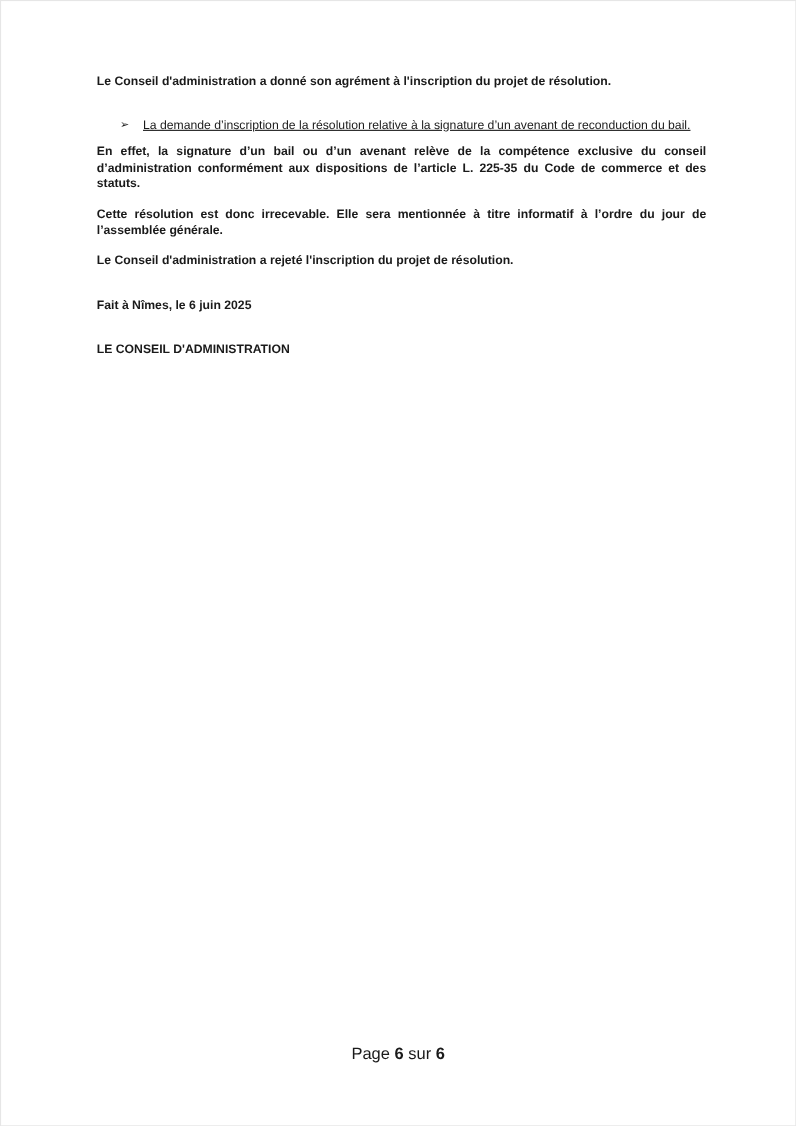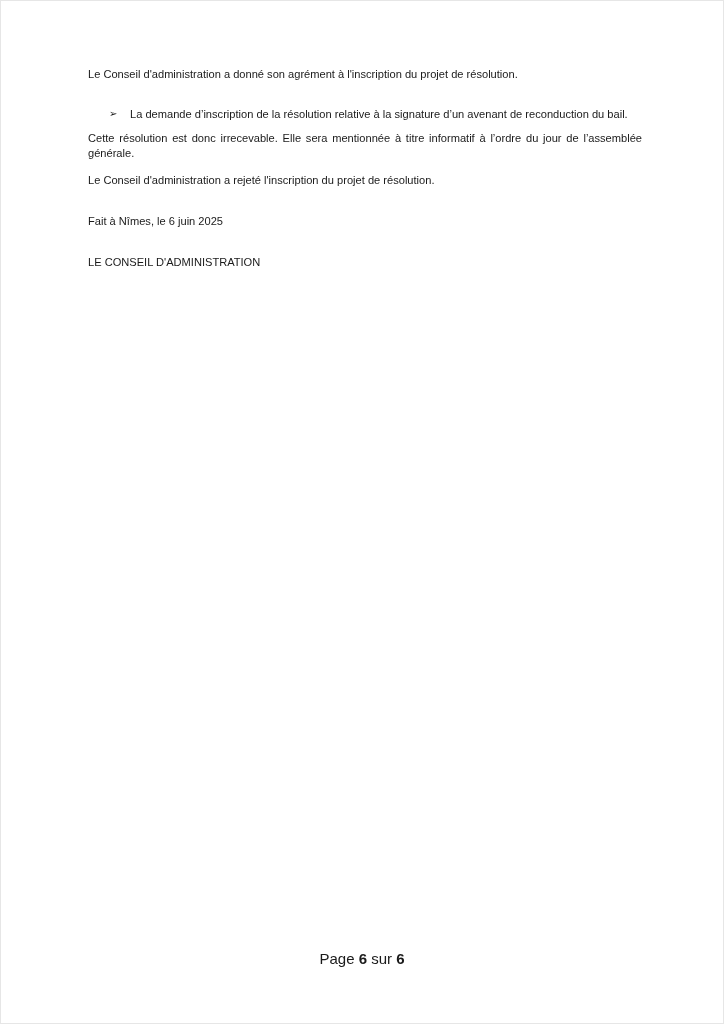--- a/index.html
+++ b/index.html
@@ -25,43 +25,45 @@
     }
     .content {
       position: absolute;
       left: 87px;
       top: 66px;
       width: 554px;
     }
     p {
       margin: 0;
       text-align: justify;
+      font-weight: bold;
     }
     .p-intro { margin-bottom: 25px; }
     .bullet {
       display: flex;
       align-items: flex-start;
       margin-left: 21px;
       margin-bottom: 10px;
     }
     .bullet-icon {
       width: 21px;
       flex: 0 0 21px;
       font-size: 10px;
       line-height: 14.6px;
     }
     .bullet-text {
+      text-decoration: underline;
       text-align: justify;
       flex: 1 1 auto;
     }
     .gap-s { margin-bottom: 13px; }
     .gap-l { margin-bottom: 26px; }
     .gap-xl { margin-bottom: 27px; }
     .signature {
-      font-weight: normal;
+      font-weight: bold;
       margin-top: 12px;
     }
     .date { margin-bottom: 26px; }
     .footer {
       position: absolute;
       left: 0;
       width: 722px;
       top: 951px;
       text-align: center;
       font-size: 15px;
@@ -75,20 +77,21 @@
 <div class="page">
   <div class="content">
 
     <p class="p-intro">Le Conseil d'administration a donné son agrément à l'inscription du projet de résolution.</p>
 
     <div class="bullet">
       <span class="bullet-icon">➢</span>
       <span class="bullet-text">La demande d’inscription de la résolution relative à la signature d’un avenant de reconduction du bail.</span>
     </div>
 
+    <p class="gap-s">En effet, la signature d’un bail ou d’un avenant relève de la compétence exclusive du conseil d’administration conformément aux dispositions de l’article L. 225-35 du Code de commerce et des statuts.</p>
     <p class="gap-s">Cette résolution est donc irrecevable. Elle sera mentionnée à titre informatif à l’ordre du jour de l’assemblée générale.</p>
     <p class="gap-l">Le Conseil d'administration a rejeté l'inscription du projet de résolution.</p>
 
 
     <p class="date">Fait à Nîmes, le 6 juin 2025</p>
 
     <div class="signature">
       <div>LE CONSEIL D'ADMINISTRATION</div>
     </div>
   </div>

